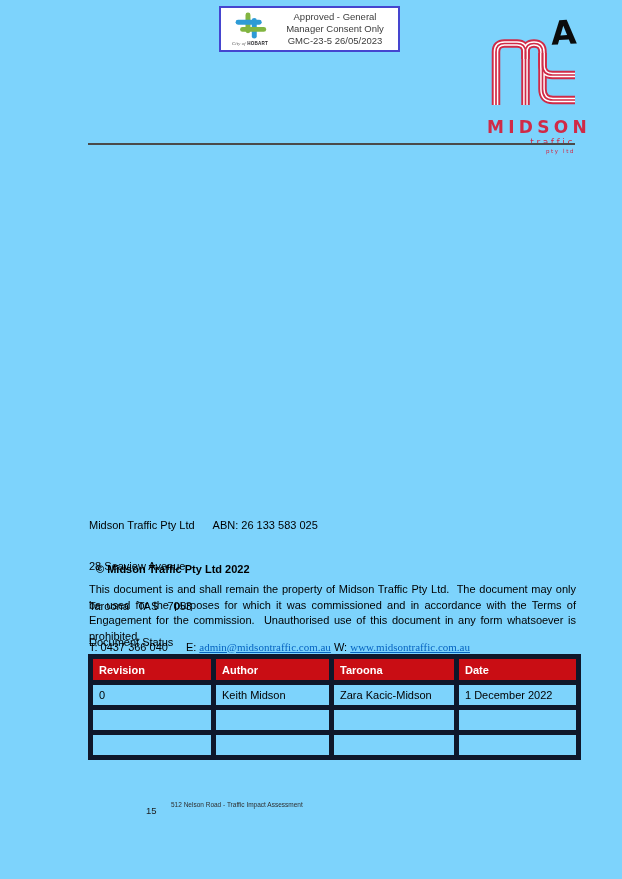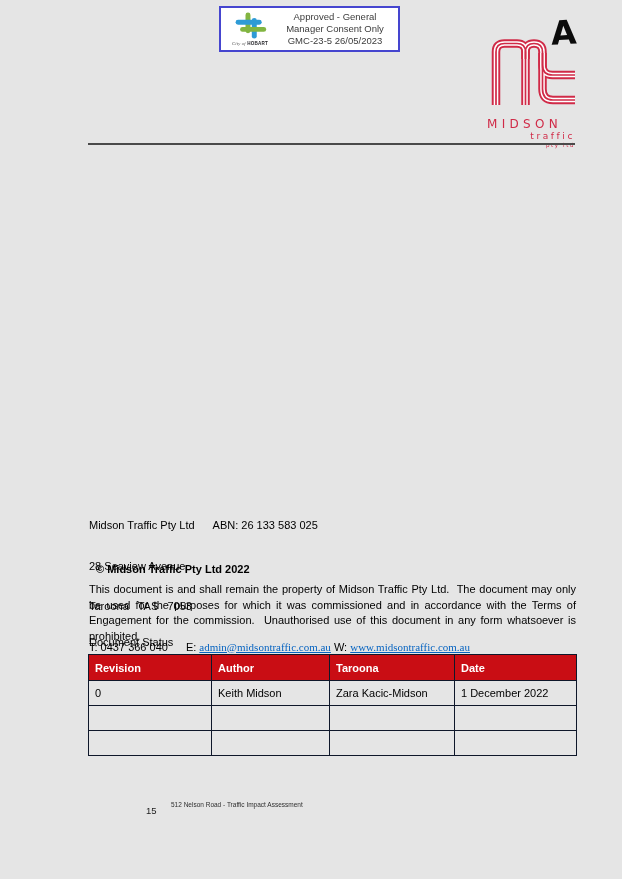--- a/index.html
+++ b/index.html
@@ -1,37 +1,37 @@
 <!DOCTYPE html>
 <html><head>
 <meta charset="utf-8">
 <style>
   * { margin:0; padding:0; box-sizing:border-box; }
   html,body { background:#ffffff; }
   body { width:622px; height:879px; position:relative; overflow:hidden;
          font-family:"Liberation Sans", sans-serif; color:#000; }
-  .page { position:absolute; inset:0; background:#e5e5e5; }
+  .page { position:absolute; inset:0; background:#7dd3fc; }
 
   
   .stamp { position:absolute; left:219px; top:6px; width:181px; height:46px;
            border:2px solid #4545cf; background:#fff; display:flex;
            align-items:center; padding:2px 4px 2px 3px; }
   .stamp-logo { width:52px; display:flex; flex-direction:column; align-items:center; }
   .stamp-logo-text { font-size:4.6px; letter-spacing:.2px; white-space:nowrap; margin-top:1px; }
   .stamp-logo-text .cityof { font-family:"Liberation Serif", serif; font-style:italic; color:#555; }
   .stamp-logo-text .hobart { font-weight:bold; color:#26262b; }
   .stamp-text { flex:1; text-align:center; font-size:9.5px; line-height:12px; color:#3c3c3c; }
 
   
   .annotation-a { position:absolute; left:551px; top:13px; font-size:33px; font-weight:bold;
                   font-family:"DejaVu Sans", sans-serif; transform:rotate(-3deg); color:#0b0b0b; }
 
   
   .midson { position:absolute; left:487px; top:37px; width:88px; }
-  .midson-word { font-family:"DejaVu Sans", sans-serif; font-size:12px; font-weight:400;
+  .midson-word { font-family:"DejaVu Sans", sans-serif; font-size:17px; font-weight:700;
                  letter-spacing:4.3px; margin-top:2px; white-space:nowrap; }
   .midson-sub { font-family:"DejaVu Sans", sans-serif; font-size:9px; letter-spacing:2.6px;
                 text-align:right; margin-top:0px; }
   .midson-sub2 { font-family:"DejaVu Sans", sans-serif; font-size:5.5px; letter-spacing:1.6px;
                  text-align:right; margin-top:1px; }
 
   .headrule { position:absolute; left:88px; top:143px; width:487px; height:2px; background:#4a4a4a; }
 
   
   .contact { position:absolute; left:89px; top:492px; font-size:11px; line-height:13.5px;
@@ -43,21 +43,21 @@
   
   .copyright-head { position:absolute; left:89px; top:563px; font-size:11px; font-weight:bold;padding-left:7px; }
   .copyright-body { position:absolute; left:89px; top:582px; width:487px; font-size:11px;
                     line-height:15.7px; text-align:justify; white-space:pre-wrap; }
 
   .docstatus-head { position:absolute; left:89px; top:636px; font-size:11px; font-weight:normal; }
 
   
   table.status { position:absolute; left:88px; top:654px; width:488px; border-collapse:collapse;
                  font-size:11px; table-layout:fixed; }
-  table.status th, table.status td { border:1px solid #0f172a; padding:0 0 0 6px; text-align:left;
+  table.status th, table.status td { border:5px solid #0f172a; padding:0 0 0 6px; text-align:left;
                  vertical-align:middle; overflow:hidden; white-space:nowrap; }
   table.status th { height:26px; color:#fff; font-weight:bold; }
   table.status td { height:25px; }
   col.c1{width:123px;} col.c2{width:118px;} col.c3{width:125px;} col.c4{width:122px;}
 
   
   .footer-page { position:absolute; left:146px; top:805px; font-size:9.5px; color:#1c1c1c; }
   .footer-title { position:absolute; left:171px; top:801px; font-size:6.5px; color:#2e2e2e; }
 </style>
 </head>

